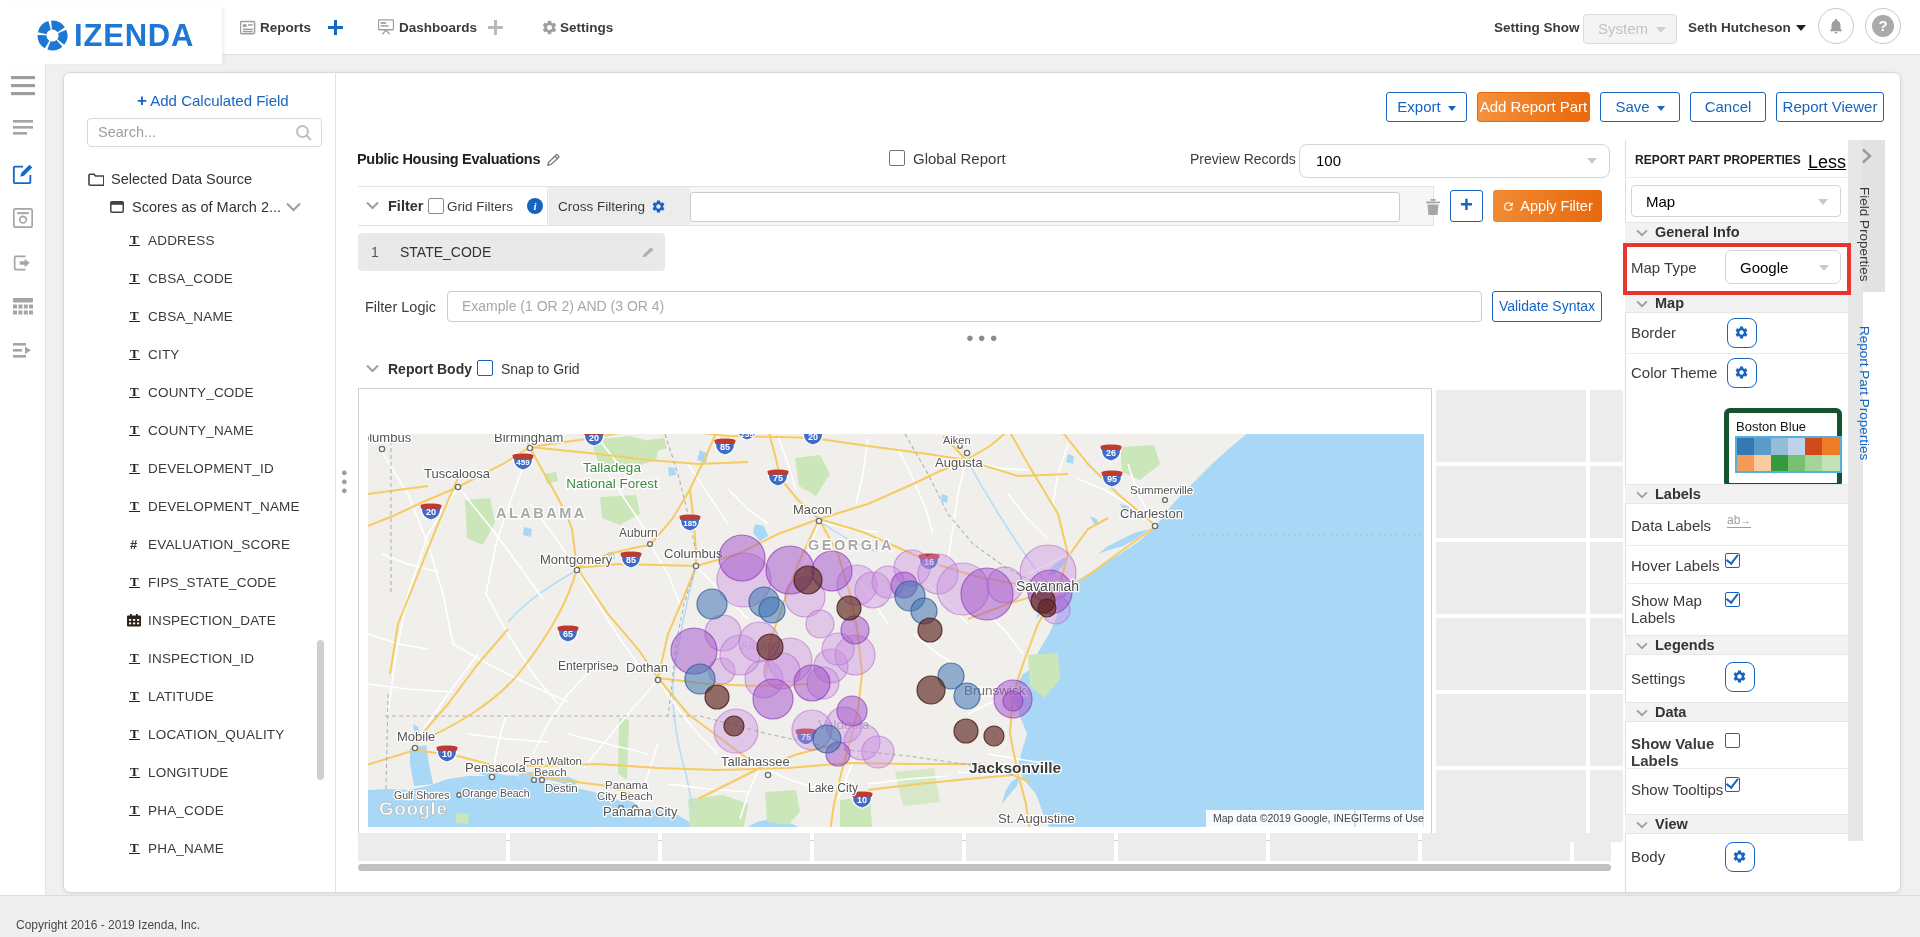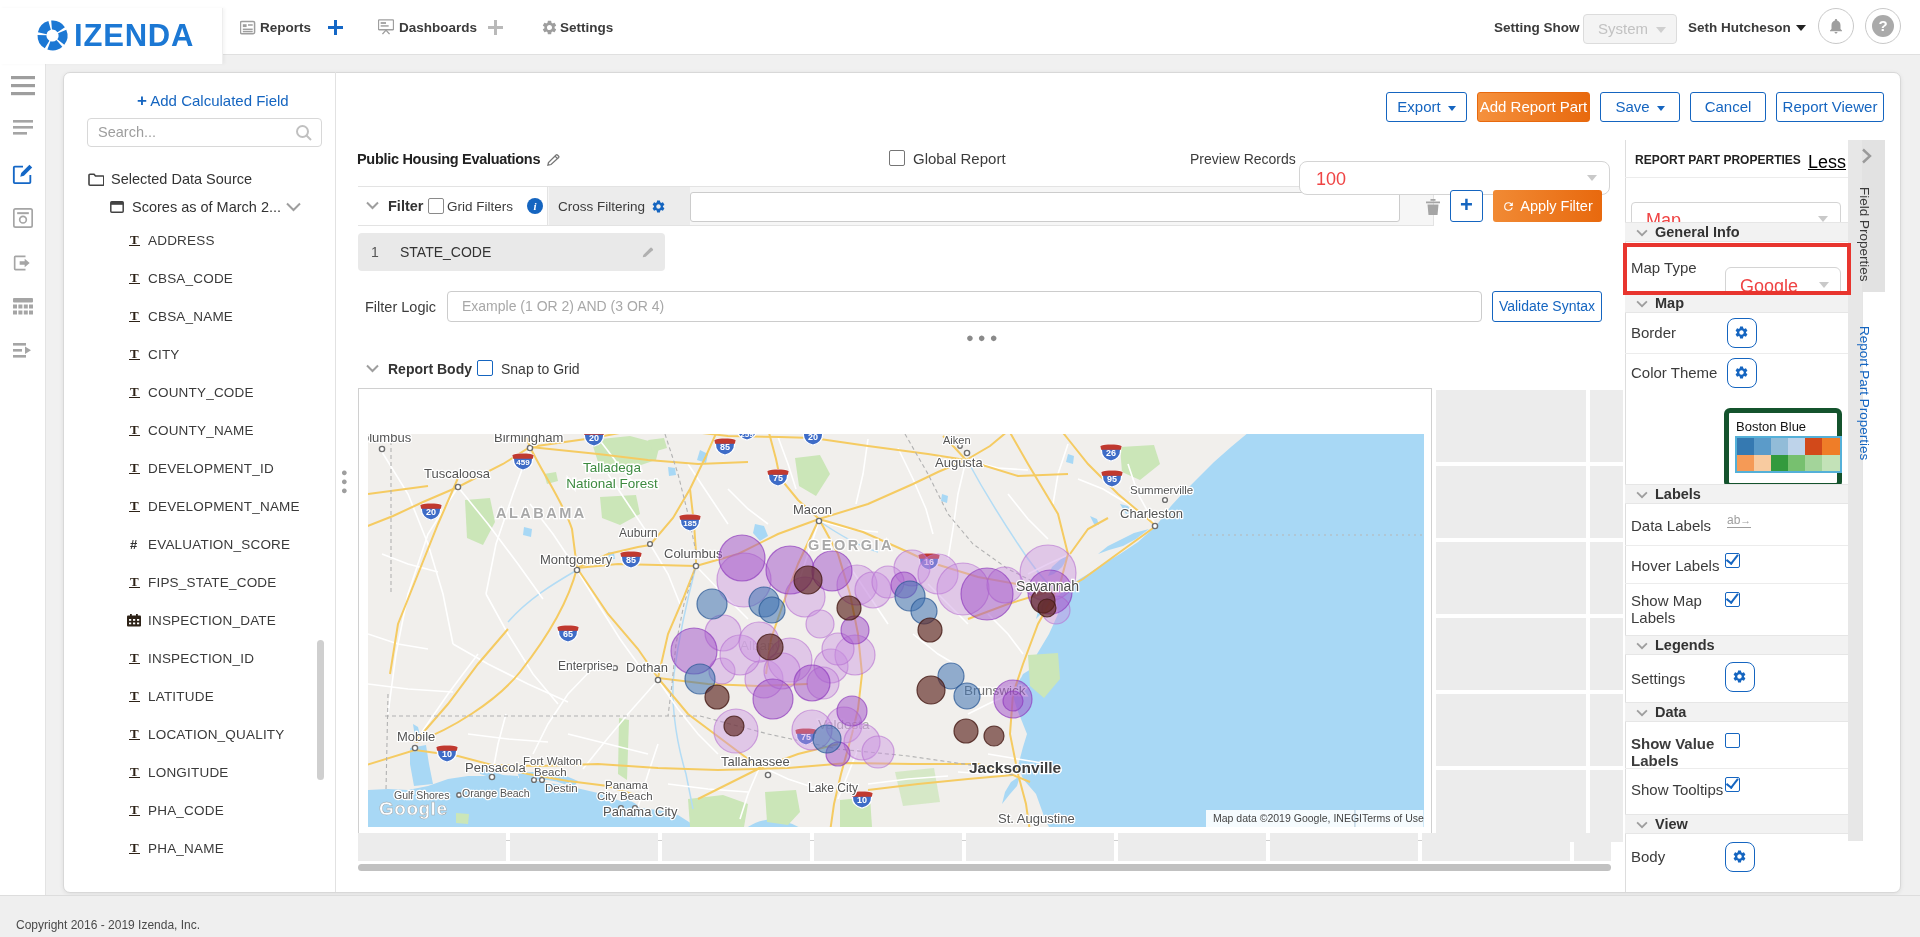--- a/index.html
+++ b/index.html
@@ -12,21 +12,21 @@
   #card { position:absolute; left:63px; top:72px; width:1838px; height:821px; background:#fff; border:1px solid #d8d8d8; border-radius:7px; box-shadow:0 1px 4px rgba(0,0,0,.08); z-index:1; }
   #footer { position:absolute; left:0; top:895px; width:1920px; height:42px; background:#efefef; border-top:1px solid #ddd; z-index:5; }
   #footer span { position:absolute; left:16px; top:22px; font-size:12px; color:#4a4a4a; }
   .z2 { z-index:2; }
   .fieldrow { position:absolute; z-index:2; font-size:13.5px; color:#3a3a3a; letter-spacing:.2px; }
   .ticon { font-family:"Liberation Serif",serif; font-weight:700; font-size:13px; color:#2d2217; border-bottom:1.5px solid #2d2217; line-height:11px; display:inline-block; padding:0 1px;}
   .chev { stroke:#9e9e9e; stroke-width:2; fill:none; }
   .btn { position:absolute; height:30px; border:1px solid #1565c0; border-radius:3px; background:#fff; color:#1565c0; font-size:15px; text-align:center; z-index:3;}
   .caret { display:inline-block; width:0; height:0; border-left:4.5px solid transparent; border-right:4.5px solid transparent; border-top:5px solid #1565c0; vertical-align:middle; margin-left:7px;}
   .gcaret { display:inline-block; width:0; height:0; border-left:5px solid transparent; border-right:5px solid transparent; border-top:6px solid #9e9e9e; vertical-align:middle;}
-  .selbox { position:absolute; background:#fff; border:1px solid #d4d4d4; border-radius:4px; color:#ef4444; font-size:18px; z-index:3;margin-top:17px;}
+  .selbox { position:absolute; background:#fff; border:1px solid #d4d4d4; border-radius:4px; color:#000000; font-size:15px; z-index:3;}
   .cb { position:absolute; width:16px; height:16px; border:1.5px solid #757575; border-radius:2px; background:#fff; z-index:3;}
   .cbblue { border:1.5px solid #1565c0; }
   .cbcheck { border:1.5px solid #1565c0; }
   .cbcheck:after { content:""; position:absolute; left:3px; top:-2px; width:4.5px; height:9.5px; border-right:2.4px solid #1565c0; border-bottom:2.4px solid #1565c0; transform:rotate(38deg); }
   .seclabel { font-size:15px; color:#3c3c3c; position:absolute; z-index:3;}
   .sechead { position:absolute; left:1625px; width:223px; height:20px; background:#f2f2f2; border-top:1px solid #e6e6e6; border-bottom:1px solid #e6e6e6; z-index:3; font-size:14.5px; font-weight:700; color:#333; }
   .gearbtn { position:absolute; width:30px; height:30px; border:1.5px solid #1565c0; border-radius:8px; background:#fff; z-index:3; }
   .rowline { position:absolute; left:1625px; width:223px; height:0; border-top:1px solid #ececec; z-index:3; }
 </style>
 </head>

